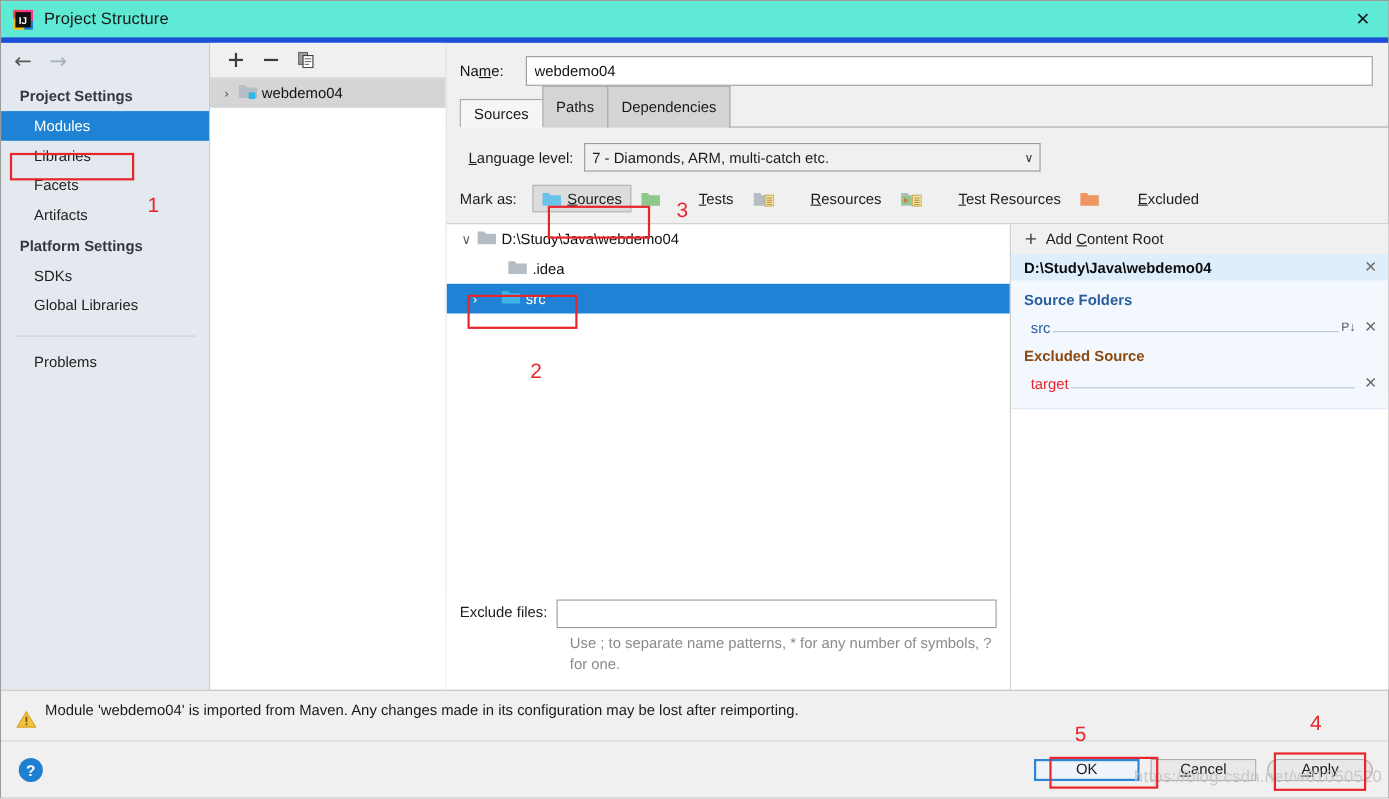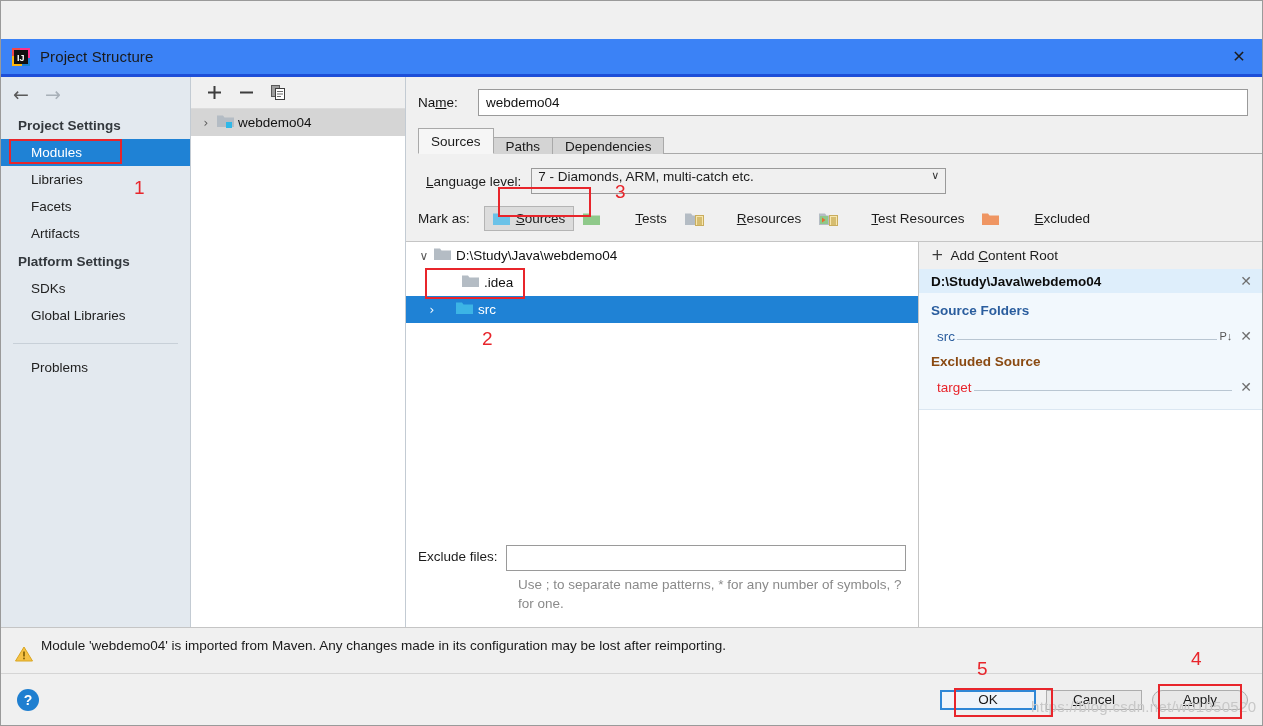--- a/index.html
+++ b/index.html
@@ -12,24 +12,23 @@
     background:#ffffff;
     overflow:hidden;
     position:relative;
   }
 
   
   #window { position:absolute; inset:0; border:1px solid #9a9a9a; background:#f0f0f0; display:flex; flex-direction:column; }
 
   
   #titlebar {
-    height:38px; flex:0 0 38px; background:#3b82f6;
+    height:38px; flex:0 0 38px; background:#5eead4;
     display:flex; align-items:center; padding-left:10px;
-    border-bottom:3px solid #1d4ed8;
-    margin-top:38px;
+    border-bottom:5px solid #1d4ed8;
   }
   #app-icon { width:20px; height:20px; flex:0 0 20px; position:relative; margin-right:9px; }
   .title-text { font-size:15px; color:#1a1a1a; letter-spacing:.1px; }
   #title-spacer { flex:1; }
   #close-btn {
     width:46px; height:37px; display:flex; align-items:center; justify-content:center;
     cursor:pointer; font-size:16px; color:#1c1c1c; font-family:"DejaVu Sans", sans-serif;
   }
 
   
@@ -66,34 +65,34 @@
   #namerow .lbl { width:60px; font-size:13.5px; color:#111; }
   #name-input {
     flex:1; height:27px; border:1px solid #9a9a9a; background:#fff;
     font-family:"Liberation Sans", sans-serif; font-size:13.5px; color:#111;
     padding:0 7px; outline:none;
   }
 
   
   #tabs { display:flex; align-items:flex-end; margin:12px 0 0 12px; height:26px; position:relative; }
   .tab {
-    height:17px; padding:0 12px; display:flex; align-items:center;
+    height:38px; padding:0 12px; display:flex; align-items:center;
     background:#d4d4d4; border:1px solid #a9a9a9; border-bottom:none;
     font-size:13.5px; color:#1a1a1a; cursor:pointer; margin-right:-1px;
   }
   .tab.active { background:#f6f6f6; height:26px; border-bottom:1px solid #f6f6f6; position:relative; z-index:2; }
   #tabs-fill { flex:1; border-bottom:1px solid #a9a9a9; height:1px; align-self:flex-end; }
 
   #tabcontent { flex:1; display:flex; flex-direction:column; min-height:0; padding:0 0 0 0; background:#f0f0f0; }
 
   #langrow { display:flex; align-items:center; padding:14px 0 0 20px; }
   #langrow .lbl { margin-right:10px; font-size:13.5px; }
   #lang-select {
     width:415px; height:26px; border:1px solid #9a9a9a; background:#f0f0f0;
-    display:flex; align-items:flex-start; padding:0 6px; cursor:pointer; font-size:13.5px;
+    display:flex; align-items:center; padding:0 6px; cursor:pointer; font-size:13.5px;
   }
   #lang-select .val { flex:1; }
   #lang-select .chev { color:#333; font-size:11px; font-family:"DejaVu Sans", sans-serif; }
 
   #markrow { display:flex; align-items:center; padding:12px 0 10px 12px; gap:0; position:relative; }
   #markrow .lbl { margin-right:14px; font-size:13.5px; }
   .markbtn { display:flex; align-items:center; gap:6px; padding:4px 8px; cursor:pointer; font-size:13.5px; }
   .markbtn.pressed { background:#dcdcdc; border:1px solid #b4b4b4; }
   .markbtn:not(.pressed) { border:1px solid transparent;gap:35px; }
   .markbtn u { text-decoration:underline; }

